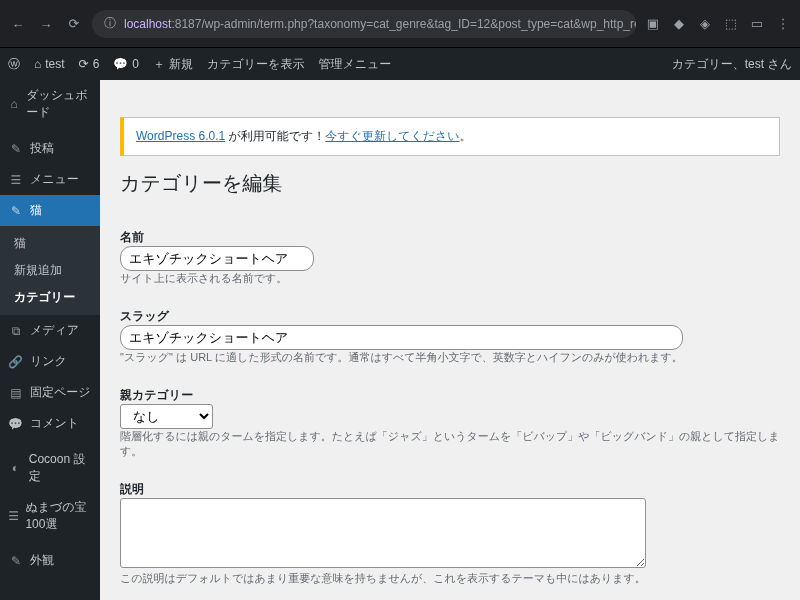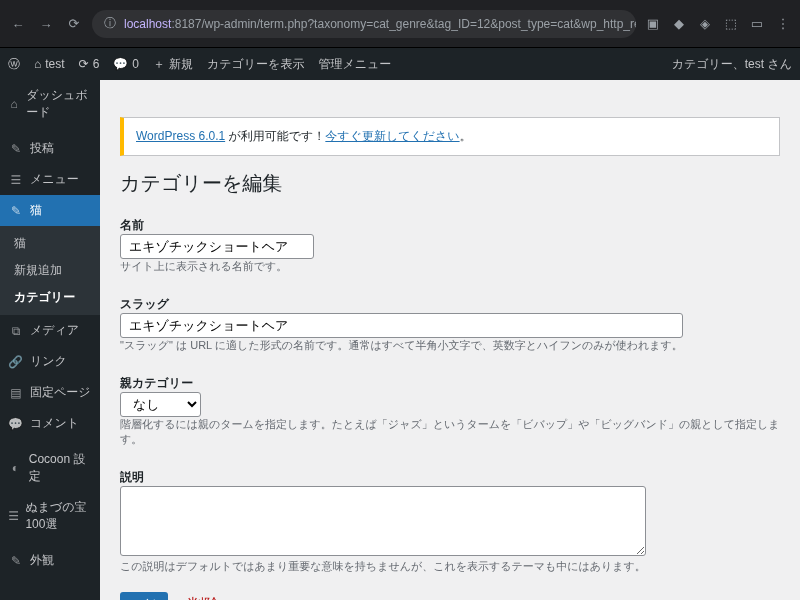--- a/index.html
+++ b/index.html
@@ -24,27 +24,27 @@
 .sidebar .submenu { background: #2c3338; padding: 4px 0; }
 .sidebar .submenu .sub-item { padding: 5px 8px 5px 14px; cursor: pointer; color: #c3c4c7; }
 .sidebar .submenu .sub-item.current { color: #fff; font-weight: bold; }
 .sidebar .sep { height: 5px; }
 .sidebar .icon { width: 16px; text-align: center; opacity: 0.7; }
 
 .main { flex: 1; padding: 10px 20px 40px 20px; position: relative; }
 .notice { border: 1px solid #c3c4c7; border-left: 4px solid #ffba00; background: #fff; padding: 10px 12px; margin-bottom: 14px; font-size: 12px; margin-top: 27px; }
 .notice a { color: #2271b1; text-decoration: underline; }
 
-h1.page-title { font-size: 20px; font-weight: 400; margin: 6px 0 16px 0; }
+h1.page-title { font-size: 20px; font-weight: 400; margin: 6px 0 28px 0; }
 
 .form-row { display: flex; align-items: flex-start; margin-bottom: 18px; flex-direction: column; }
 .form-row .label { width: 120px; font-weight: bold; padding-top: 4px; font-size: 12px; }
 .form-row .field { flex: 1; }
-.form-row input[type=text] { width: 100%; padding: 4px 8px; border: 1px solid #8c8f94; border-radius: 3px; font-size: 13px; background: #fff; }
-.form-row select { padding: 3px 24px 3px 8px; border: 1px solid #8c8f94; border-radius: 3px; font-size: 13px; background: #fff; }
+.form-row input[type=text] { width: 100%; padding: 4px 8px; border: 1px solid #8c8f94; border-radius: 11px; font-size: 13px; background: #fff; }
+.form-row select { padding: 3px 36px 3px 8px; border: 1px solid #8c8f94; border-radius: 3px; font-size: 13px; background: #fff; }
 .form-row textarea { width: 100%; height: 70px; padding: 4px 8px; border: 1px solid #8c8f94; border-radius: 3px; font-size: 13px; background: #fff; resize: vertical; }
 .form-row .desc { color: #646970; font-size: 11px; }
 
 .actions { display: flex; align-items: center; gap: 20px; }
 .btn-primary { background: #2271b1; color: #fff; border: none; padding: 5px 12px; border-radius: 3px; font-size: 12px; cursor: pointer; }
 .delete-link { color: #b91c1c; font-size: 16px; text-decoration: none; cursor: pointer; }
 </style>
 </head>
 <body>
 

